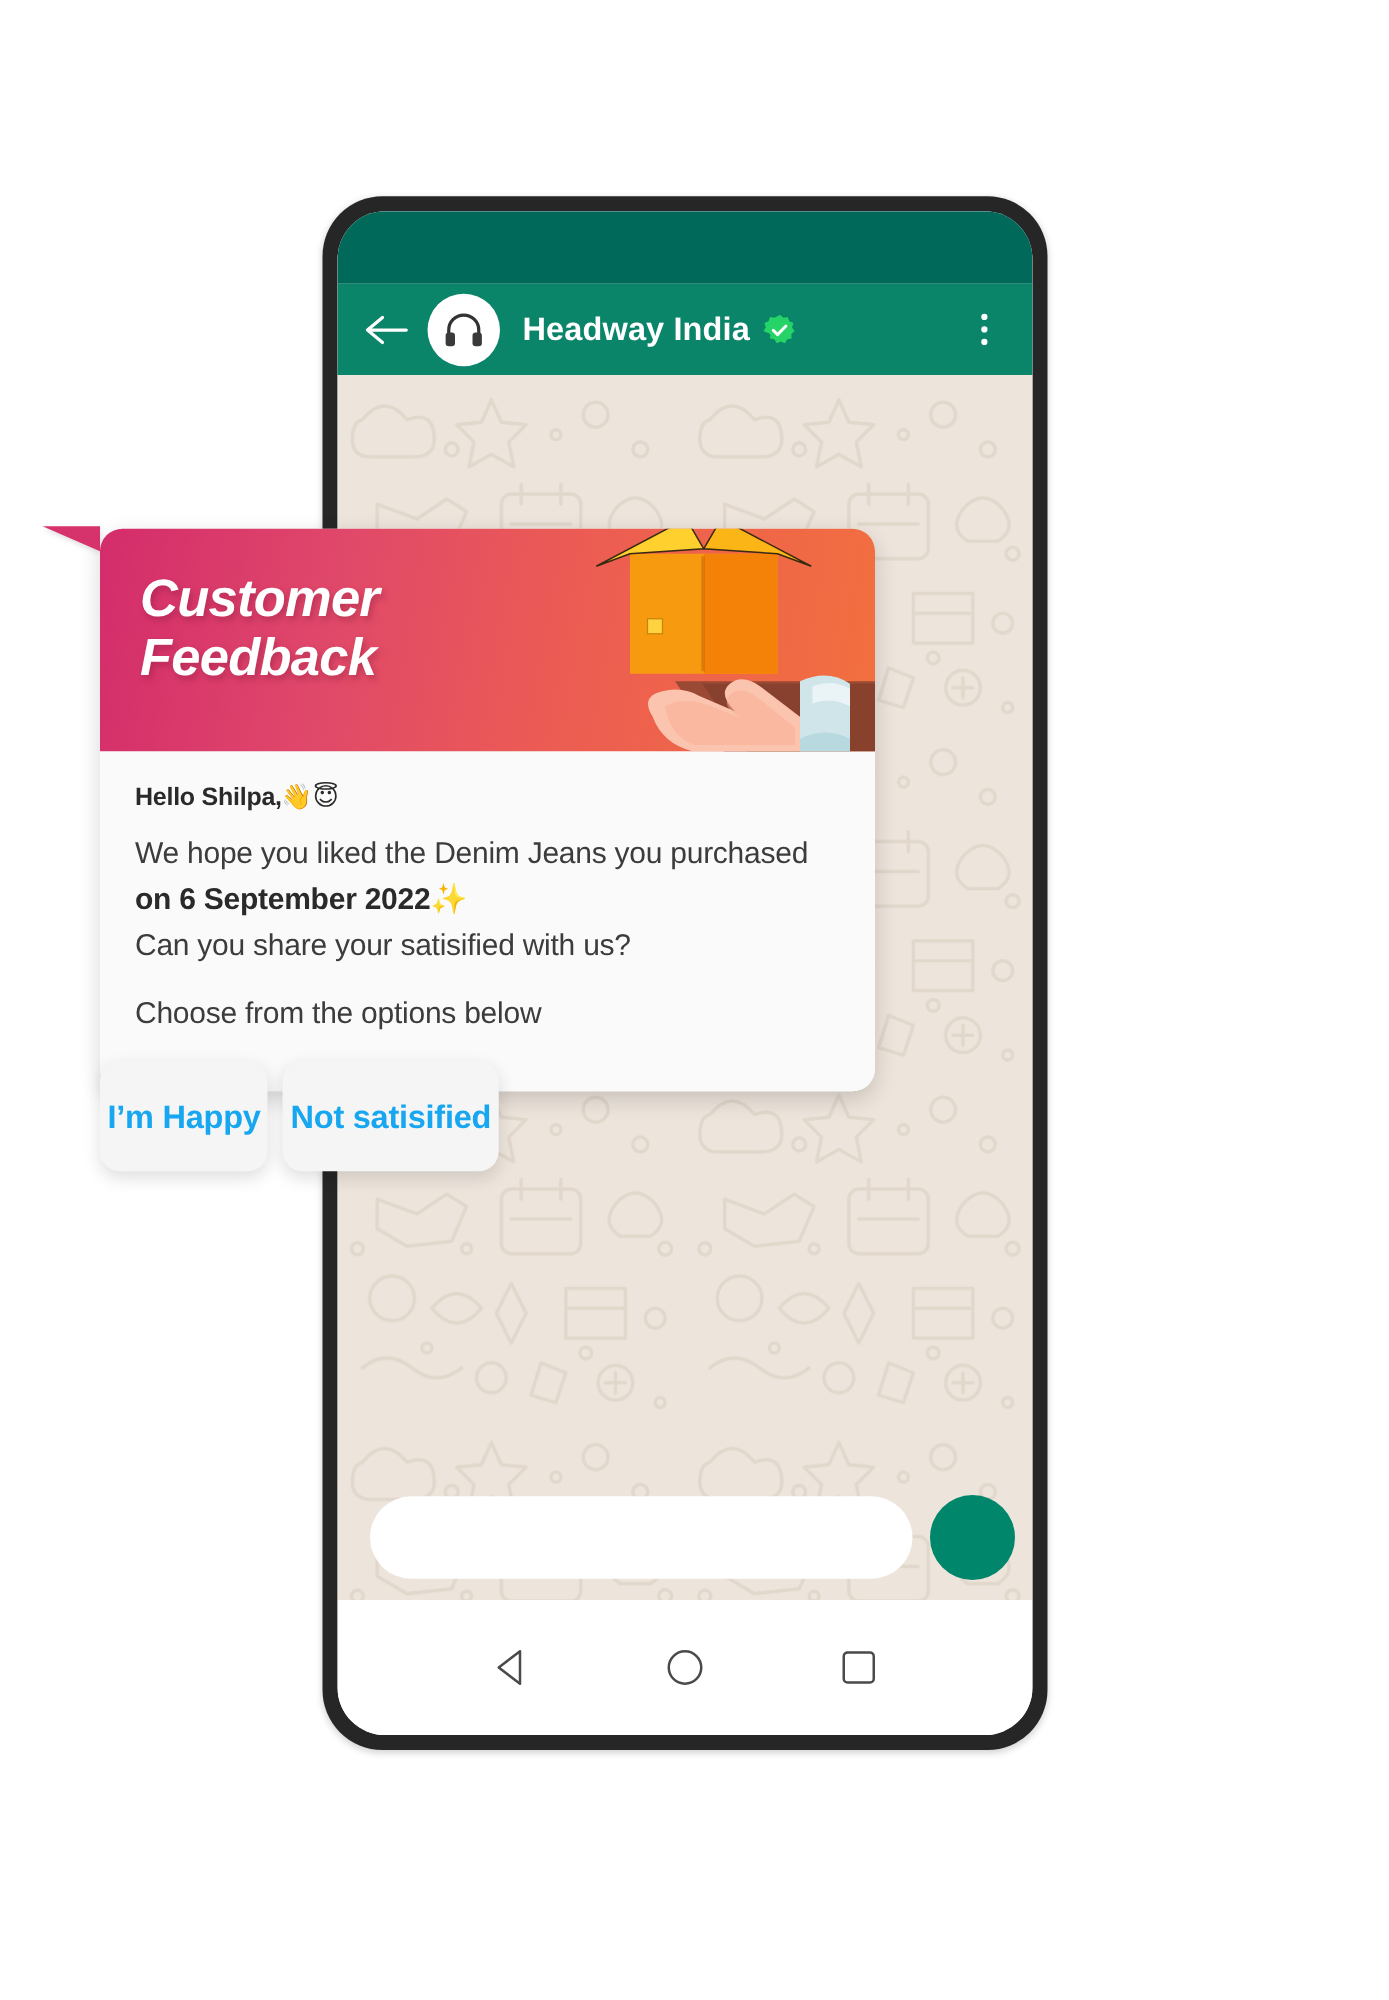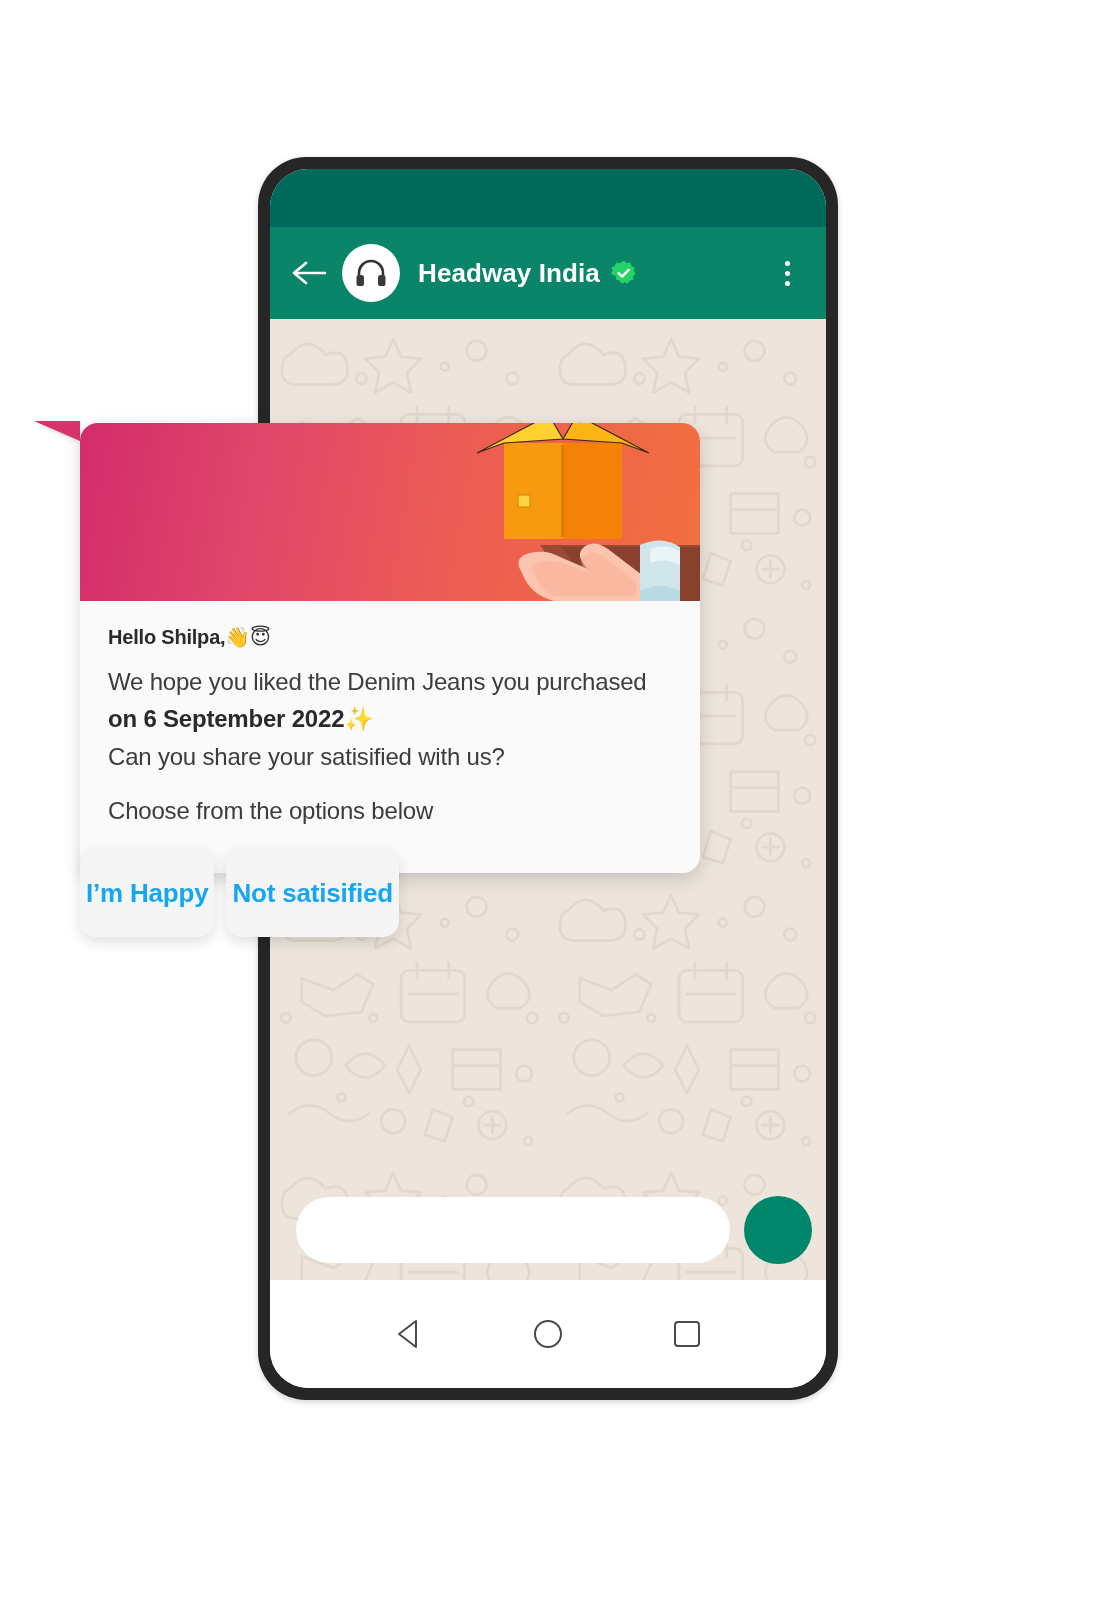--- a/index.html
+++ b/index.html
@@ -40,21 +40,21 @@
     flex-direction: column;
   }
 
   
   .status-strip {
     height: 58px;
     background: #00695A;
     flex: 0 0 auto;
   }
   .wa-header {
-    height: 92px;
+    height: 73px;
     background: #0A8569;
     flex: 0 0 auto;
     display: flex;
     align-items: center;
     padding: 0 22px 0 20px;
     box-sizing: border-box;
     gap: 0;
   }
   .back-arrow {
     width: 40px;
@@ -360,20 +360,22 @@
       </div>
     </div>
 
   </div>
 </div>
 
 <div class="fb-card">
   <div class="bubble-tail"></div>
 
   <div class="fb-banner">
+    <div class="fb-title">Customer
+Feedback</div>
 
     <svg class="fb-illus" viewBox="0 0 260 228" aria-hidden="true">
 
       <path d="M96 150 L150 228 L260 228 L260 150 Z" fill="#8A4430" opacity=".85"></path>
       <path d="M118 152 L168 228 L260 228 L260 152 Z" fill="#7A3A2A" opacity=".55"></path>
 
       <rect x="60" y="48" width="118" height="96" fill="#F89A10"></rect>
       <rect x="119" y="48" width="59" height="96" fill="#F58208"></rect>
 
       <rect x="117" y="50" width="3" height="92" fill="#C96A06" opacity=".6"></rect>

